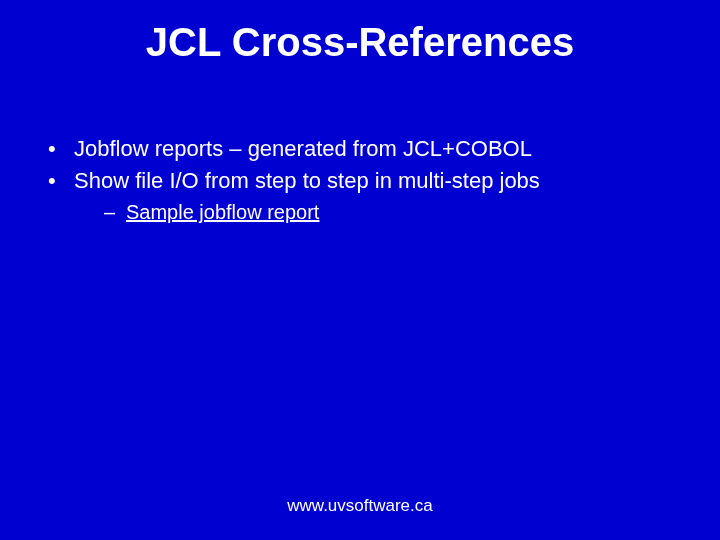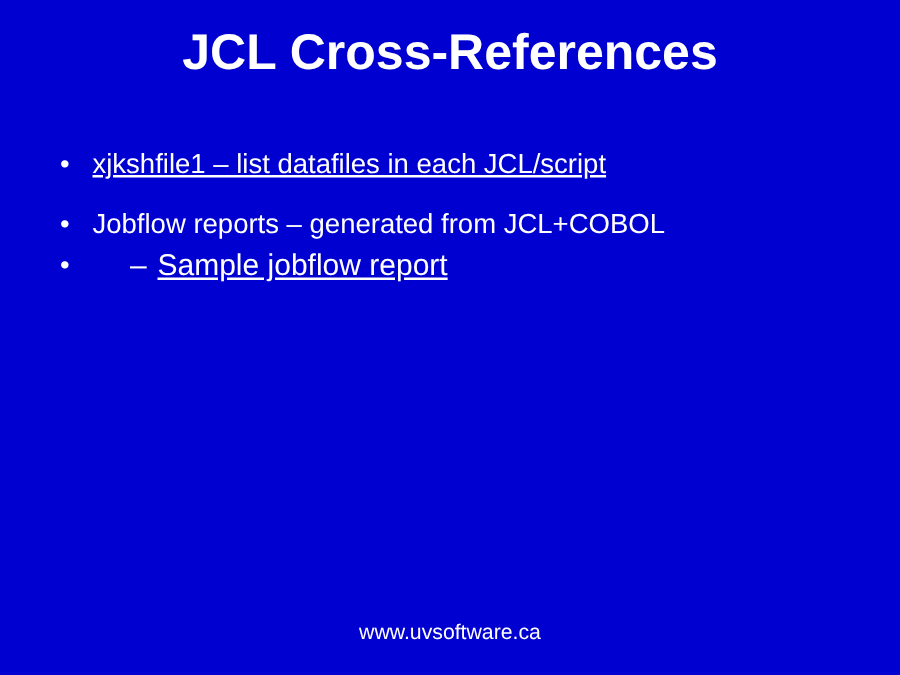--- a/index.html
+++ b/index.html
@@ -55,21 +55,21 @@
     color: #ffffff;
     font-size: 22px;
   }
   .spaced {
     margin-top: 18px;
   }
   ul.sub {
     list-style: none;
     padding: 0;
     margin: 4px 0 0 30px;
-    font-size: 24px;
+    font-size: 20px;
   }
   ul.sub > li {
     position: relative;
     padding-left: 22px;
   }
   ul.sub > li::before {
     content: "–";
     position: absolute;
     left: 0;
     top: 0;
@@ -91,28 +91,26 @@
 </style>
 </head>
 <body>
 
 <div class="slide">
 
   <div class="title">JCL Cross-References</div>
 
   <div class="body">
     <ul class="top">
-      <li>
-        <span class="linklike">xjkshfile1 – list datafiles in each JCL/script</span>
-      </li>
 
       <li class="spaced">
         <span>Jobflow reports – generated from JCL+COBOL</span>
       </li>
       <li>
+        <span>Show file I/O from step to step in multi-step jobs</span>
         <ul class="sub">
           <li>
             <span class="linklike">Sample jobflow report</span>
           </li>
         </ul>
       </li>
     </ul>
   </div>
 
   <div class="footer">www.uvsoftware.ca</div>

